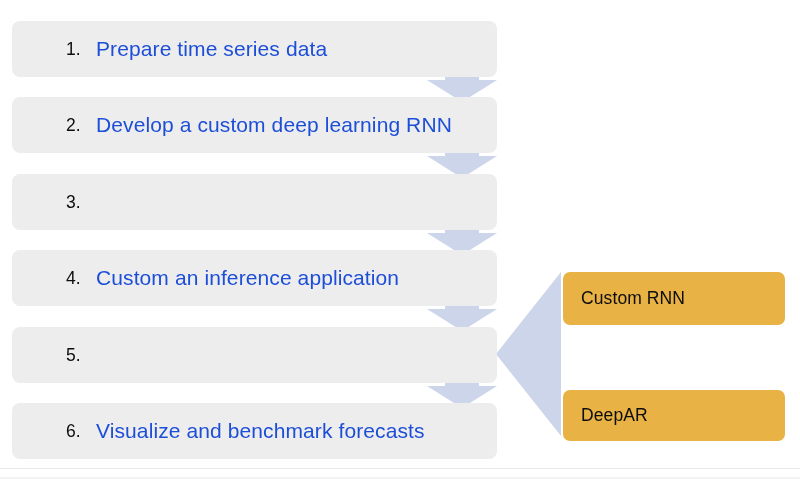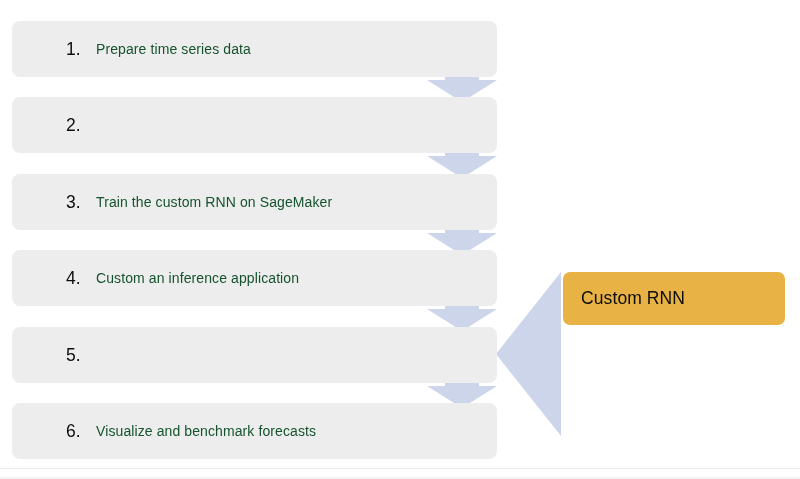--- a/index.html
+++ b/index.html
@@ -53,22 +53,22 @@
   .step-num {
     display: inline-block;
     width: 30px;
     margin-left: 54px;
     font-size: 17.5px;
     color: #0d0d0d;
     letter-spacing: 0.1px;
     white-space: nowrap;
   }
   .step-label {
-    font-size: 14px;
-    color: #14532d;
+    font-size: 21px;
+    color: #1d4ed8;
     letter-spacing: 0.1px;
     white-space: nowrap;
   }
 
   
   .down-arrow {
     position: absolute;
     width: 70px;
     height: 44px;
     z-index: 1;
@@ -147,42 +147,45 @@
     </svg>
   </div>
 
   <div class="step-box" style="top:21px;">
     <span class="step-num">1.</span>
     <span class="step-label">Prepare time series data</span>
   </div>
 
   <div class="step-box" style="top:97px;">
     <span class="step-num">2.</span>
+    <span class="step-label">Develop a custom deep learning RNN</span>
   </div>
 
   <div class="step-box" style="top:174px;">
     <span class="step-num">3.</span>
-    <span class="step-label">Train the custom RNN on SageMaker</span>
   </div>
 
   <div class="step-box" style="top:250px;">
     <span class="step-num">4.</span>
     <span class="step-label">Custom an inference application</span>
   </div>
 
   <div class="step-box" style="top:327px;">
     <span class="step-num">5.</span>
   </div>
 
   <div class="step-box" style="top:403px;">
     <span class="step-num">6.</span>
     <span class="step-label">Visualize and benchmark forecasts</span>
   </div>
 
   <div class="model-box" style="top:272px; height:53px;">
     <span class="model-label">Custom RNN</span>
   </div>
 
+  <div class="model-box" style="top:390px; height:51px;">
+    <span class="model-label">DeepAR</span>
+  </div>
 
   <div class="slide-baseline"></div>
   <div class="slide-baseline-2"></div>
 
 </div>
 
 </body></html>

